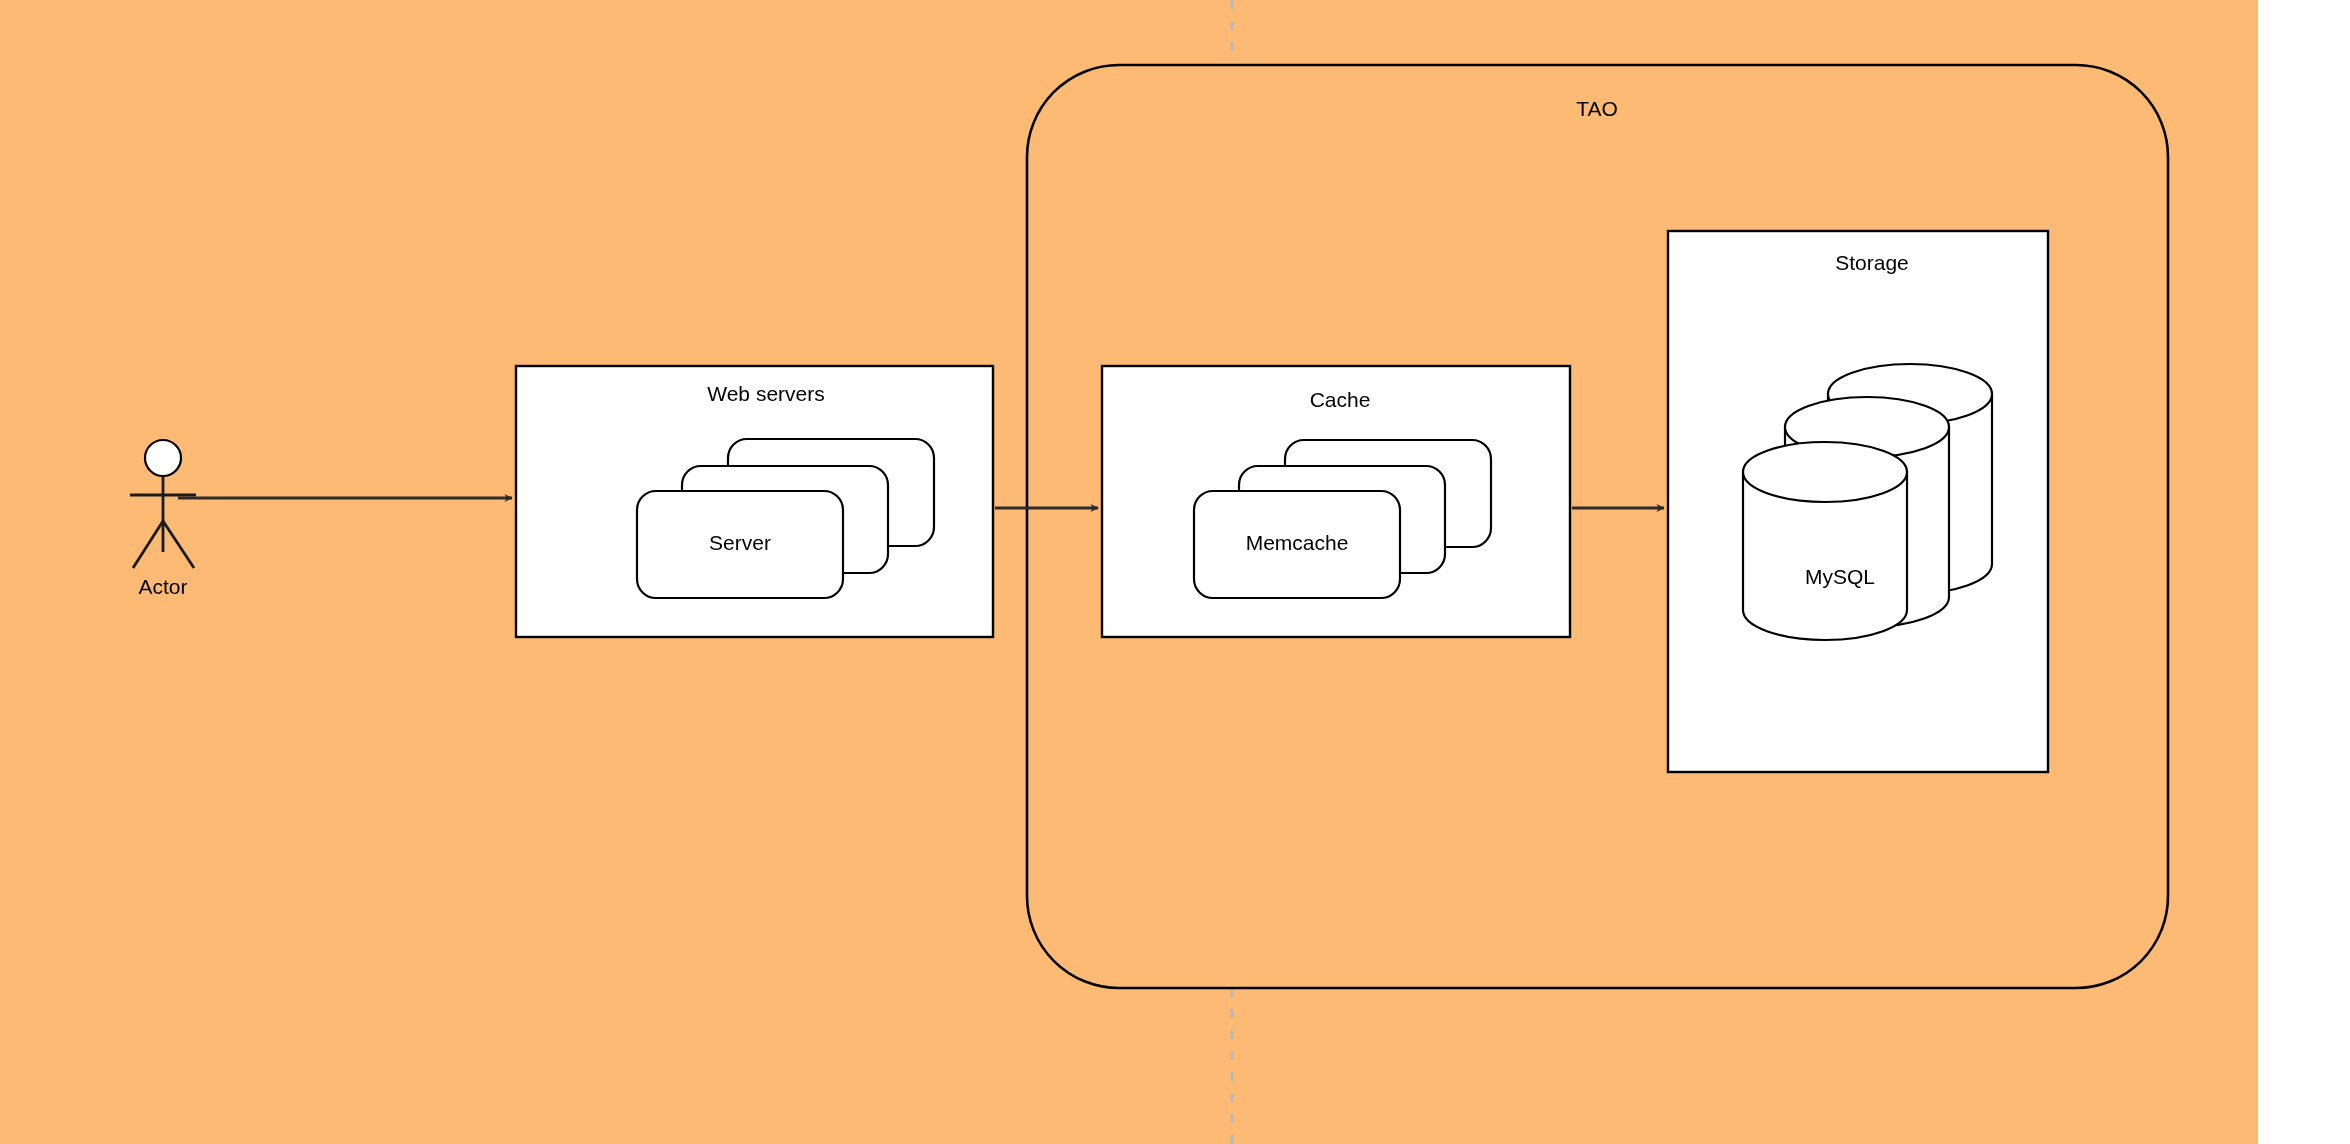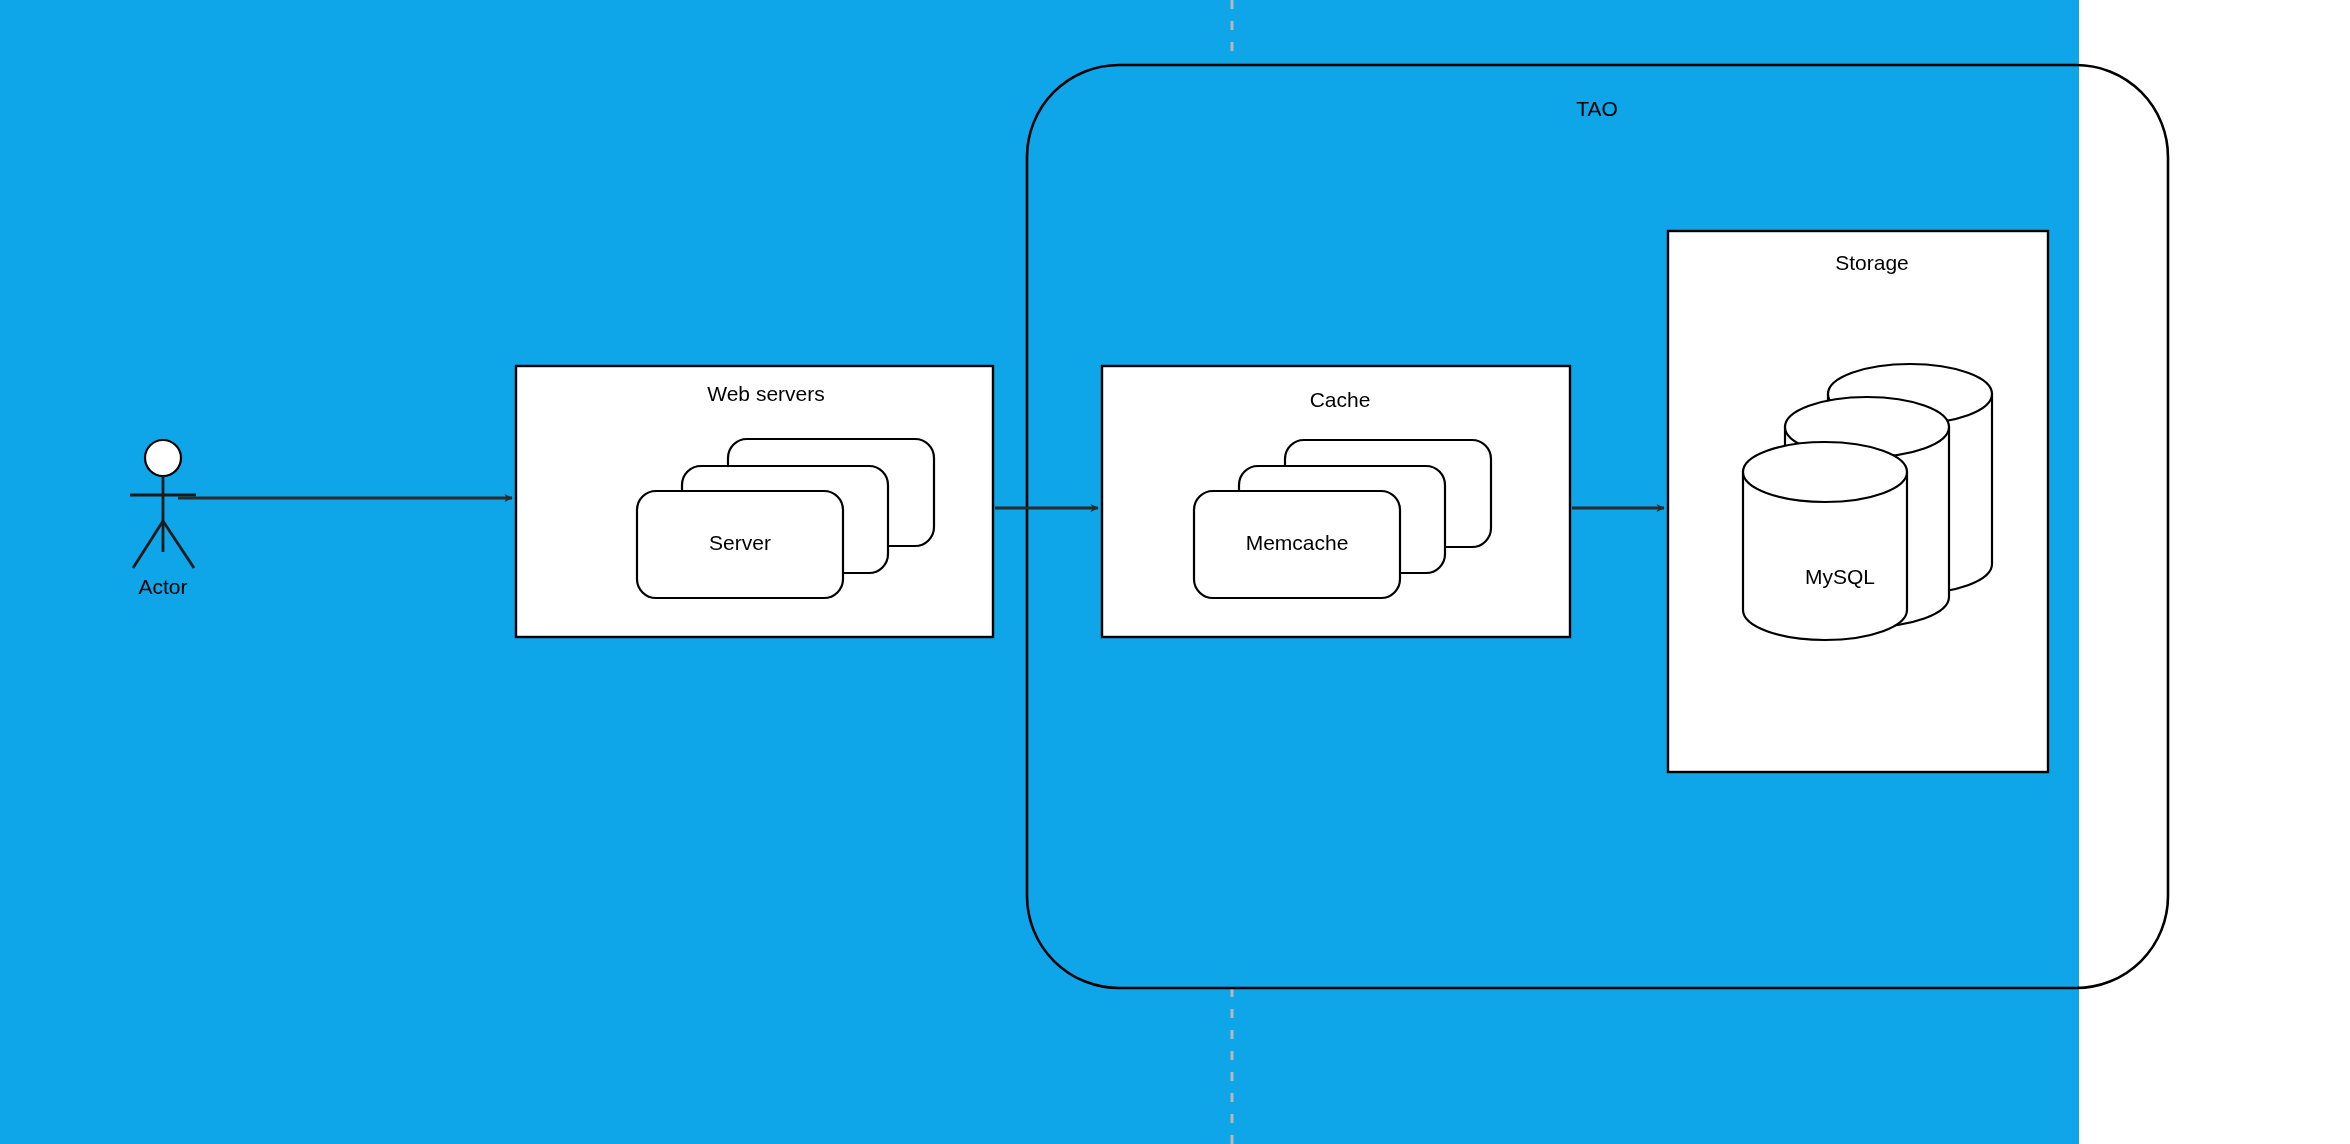--- a/index.html
+++ b/index.html
@@ -9,23 +9,23 @@
     background: #ffffff;
   }
   body {
     width: 2350px;
     height: 1144px;
     font-family: "Liberation Sans", sans-serif;
     overflow: hidden;
   }
   #diagram-root {
     position: relative;
-    width: 2079px;
+    width: 2258px;
     height: 1144px;
-    background: #0ea5e9;
+    background: #fdba74;
   }
   svg#diagram-canvas {
     position: absolute;
     left: 0;
     top: 0;
     width: 2350px;
     height: 1144px;
     display: block;
   }
   .shape-stroke {

